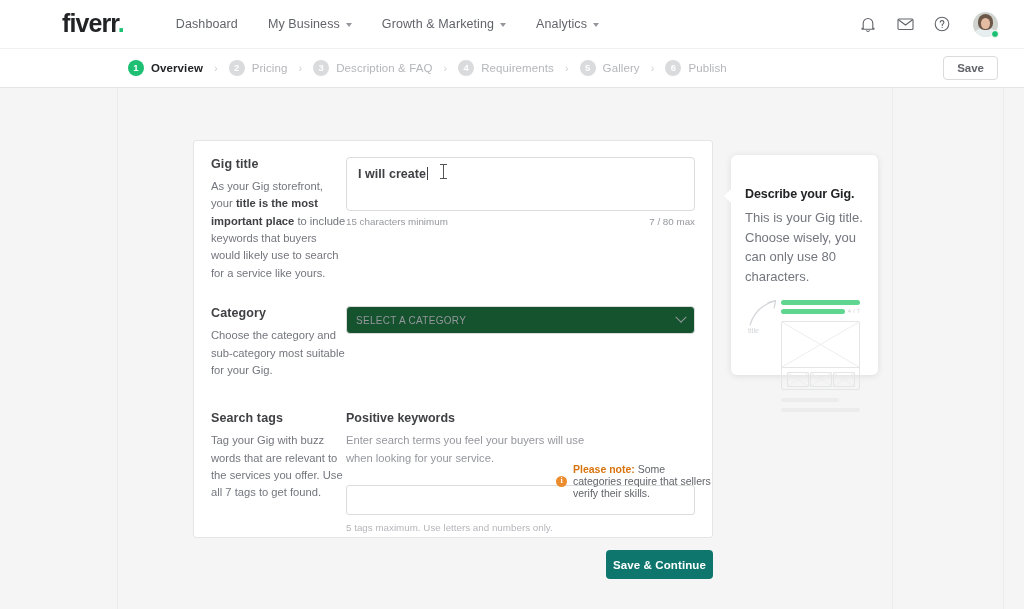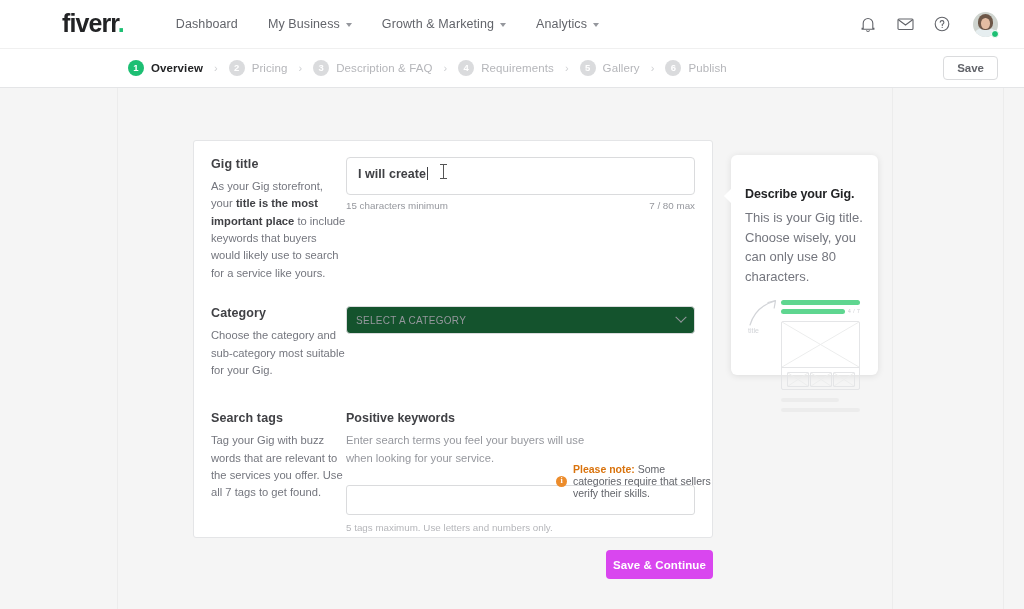--- a/index.html
+++ b/index.html
@@ -182,21 +182,21 @@
     font-size: 11.2px;
     line-height: 1.55;
     color: #74767e;
   }
   .sec-desc b { color: #404145; font-weight: 700; }
 
   
   #row-title { margin-top: 16px; }
   .title-box {
     width: 100%;
-    height: 38px;
+    height: 54px;
     border: 1px solid #dadbdd;
     border-radius: 4px;
     background: #ffffff;
     padding: 9px 11px;
     font-size: 12.5px;
     color: #404145;
     position: relative;
   }
   .title-text { font-weight: 700; letter-spacing: .05px; }
   .caretbar {
@@ -361,21 +361,21 @@
     position: absolute; height: 4px; border-radius: 2px; background: #ececec;
   }
   .wire .line1 { left: 36px; top: 98px; width: 58px; }
   .wire .line2 { left: 36px; top: 108px; right: 4px; }
 
   
   #save-continue {
     position: absolute;
     left: 606px; top: 550px;
     width: 107px; height: 29px;
-    background: #d946ef;
+    background: #0f766e;
     color: #ffffff;
     border: none; border-radius: 4px;
     font-family: "Liberation Sans", sans-serif;
     font-size: 11.5px; font-weight: 700;
     letter-spacing: .1px;
     cursor: pointer;
   }
 </style>
 </head>
 <body>

